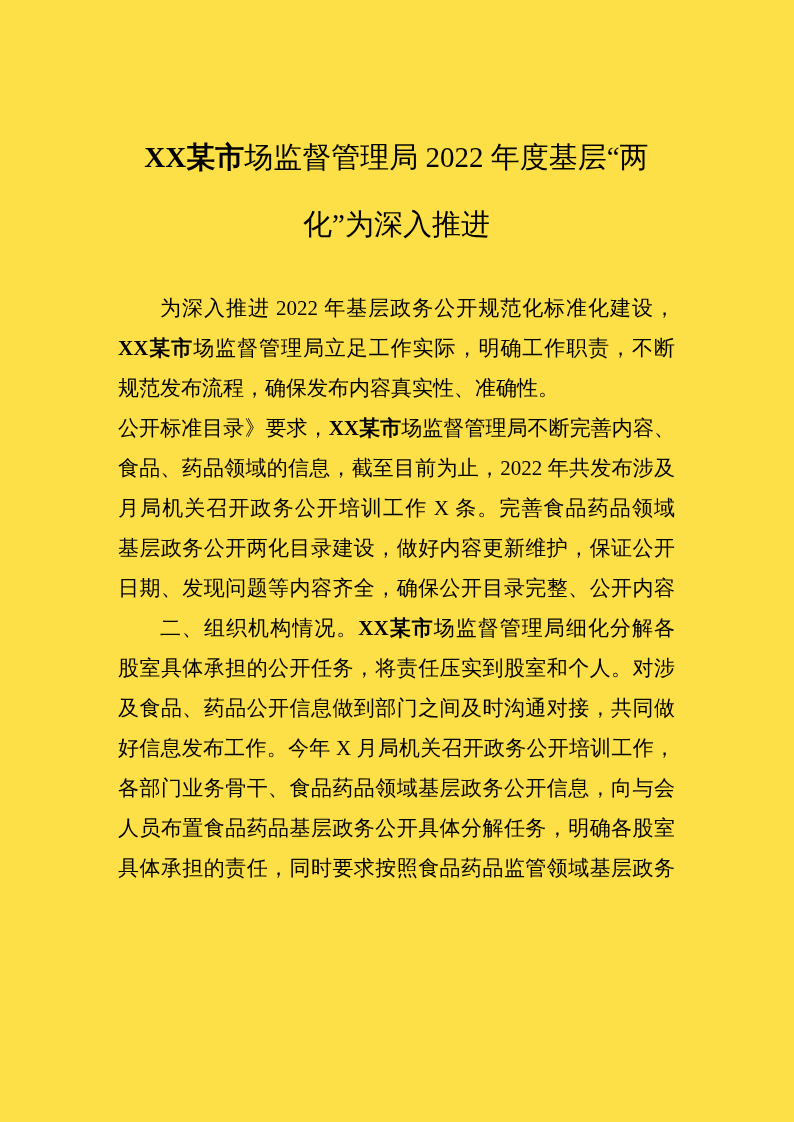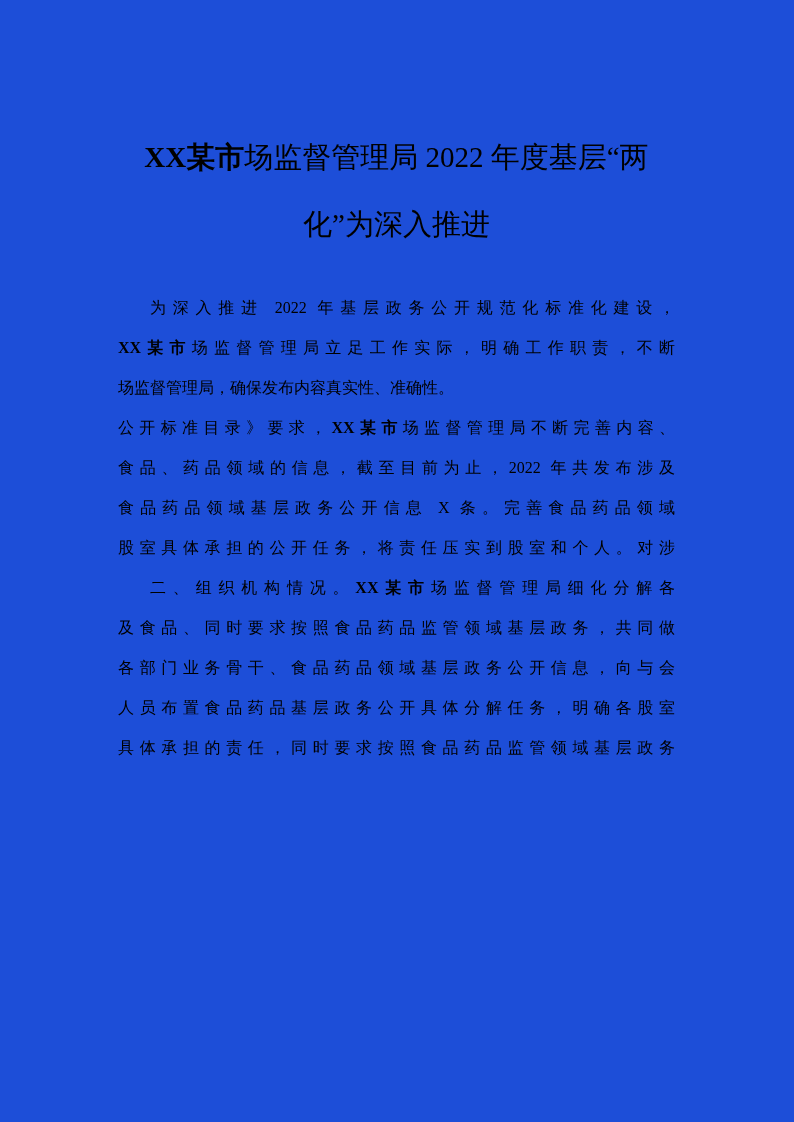--- a/index.html
+++ b/index.html
@@ -1,38 +1,38 @@
 <!DOCTYPE html>
 <html><head>
 <meta charset="utf-8">
 <style>
   * { margin: 0; padding: 0; box-sizing: border-box; }
   html, body { background: #ffffff; }
   .page {
     position: relative;
     width: 794px;
     height: 1122px;
-    background: #1d4ed8;
+    background: #fde047;
     color: #000000;
     font-family: "Liberation Serif", "DejaVu Serif", serif;
     overflow: hidden;
   }
   .doc-title {
     margin: 0 119px 0 118px;
     padding-top: 124px;
     text-align: center;
     font-size: 29px;
     line-height: 67px;
     font-weight: 400;
   }
   .title-line { white-space: nowrap; }
   .bold { font-weight: 700; }
   .doc-body {
     margin: 30px 119px 0 118px;
-    font-size: 16px;
+    font-size: 21px;
     line-height: 40px;
   }
   .body-line {
     text-align: justify;
     text-align-last: justify;
   }
   .body-line.final { text-align-last: left; }
   .body-line.indent { text-indent: 2em; }
 </style>
 </head>
@@ -41,25 +41,28 @@
 <div class="page">
 
   <div class="doc-title">
     <div class="title-line"><span class="bold">XX某市</span><span>场监督管理局 2022 年度基层“两</span></div>
     <div class="title-line"><span>化”为深入推进</span></div>
   </div>
 
   <div class="doc-body" id="doc-body">
       <div class="body-line indent"><span>为深入推进 2022 年基层政务公开规范化标准化建设，</span></div>
       <div class="body-line"><span class="bold">XX某市</span><span>场监督管理局立足工作实际，明确工作职责，不断</span></div>
-      <div class="body-line final"><span>场监督管理局，确保发布内容真实性、准确性。</span></div>
+      <div class="body-line final"><span>规范发布流程，确保发布内容真实性、准确性。</span></div>
       <div class="body-line"><span>公开标准目录》要求，</span><span class="bold">XX某市</span><span>场监督管理局不断完善内容、</span></div>
       <div class="body-line"><span>食品、药品领域的信息，截至目前为止，2022 年共发布涉及</span></div>
-      <div class="body-line"><span>食品药品领域基层政务公开信息 X 条。完善食品药品领域</span></div>
+      <div class="body-line"><span>月局机关召开政务公开培训工作 X 条。完善食品药品领域</span></div>
+      <div class="body-line"><span>基层政务公开两化目录建设，做好内容更新维护，保证公开</span></div>
+      <div class="body-line"><span>日期、发现问题等内容齐全，确保公开目录完整、公开内容</span></div>
+      <div class="body-line indent"><span>二、组织机构情况。</span><span class="bold">XX某市</span><span>场监督管理局细化分解各</span></div>
       <div class="body-line"><span>股室具体承担的公开任务，将责任压实到股室和个人。对涉</span></div>
-      <div class="body-line indent"><span>二、组织机构情况。</span><span class="bold">XX某市</span><span>场监督管理局细化分解各</span></div>
-      <div class="body-line"><span>及食品、同时要求按照食品药品监管领域基层政务，共同做</span></div>
+      <div class="body-line"><span>及食品、药品公开信息做到部门之间及时沟通对接，共同做</span></div>
+      <div class="body-line"><span>好信息发布工作。今年 X 月局机关召开政务公开培训工作，</span></div>
       <div class="body-line"><span>各部门业务骨干、食品药品领域基层政务公开信息，向与会</span></div>
       <div class="body-line"><span>人员布置食品药品基层政务公开具体分解任务，明确各股室</span></div>
       <div class="body-line"><span>具体承担的责任，同时要求按照食品药品监管领域基层政务</span></div>
     </div>
 
 </div>
 
 </body></html>

